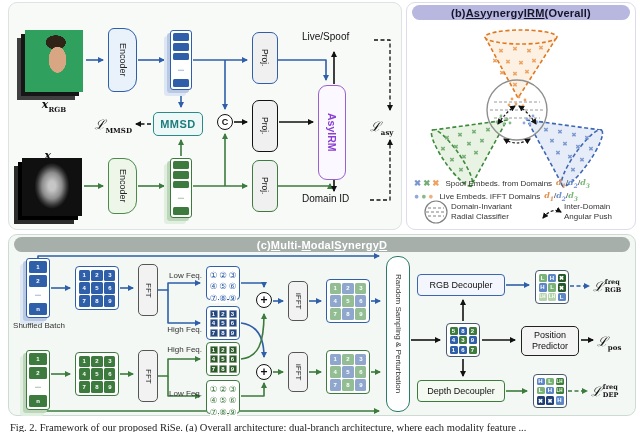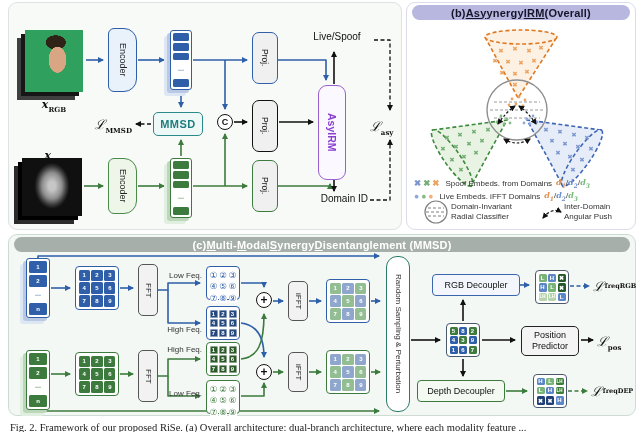--- a/index.html
+++ b/index.html
@@ -39,21 +39,21 @@
         border-radius:4px;background:#f3f7fd;font-size:9px;color:#111;}
   .decg{display:flex;align-items:center;justify-content:center;border:1.6px solid #3d7a3d;
         border-radius:4px;background:#f4faf2;font-size:9px;color:#111;}
   .ppred{display:flex;align-items:center;justify-content:center;text-align:center;border:1.6px solid #222;
          border-radius:5px;background:#f4f4f4;font-size:9px;color:#111;line-height:1.2;}
   .txt{color:#111;}
   .small{font-size:8px;color:#333;}
   .math{font-family:"DejaVu Serif","Liberation Serif",serif;font-style:italic;color:#111;}
   .lsym{font-size:13px;}
   .lsub{font-size:7px;font-style:normal;font-weight:bold;}
-  .stackss{display:inline-flex;flex-direction:row;font-size:6.5px;line-height:1.1;font-style:normal;
+  .stackss{display:inline-flex;flex-direction:column;font-size:6.5px;line-height:1.1;font-style:normal;
            font-weight:bold;vertical-align:middle;margin-left:1px;}
   .xsym{font-size:11px;font-weight:bold;}
   .xsub{font-size:7px;font-style:normal;font-weight:bold;}
   .grid{display:grid;gap:1.5px;padding:2.5px;background:#fff;border:1.6px solid #2e5fa8;border-radius:4px;z-index:10;position:absolute;box-sizing:border-box;}
   .gb{border-color:#2e5fa8;} .gg{border-color:#3d7a3d;} .gk{border-color:#49586b;}
   .cell{display:flex;align-items:center;justify-content:center;color:#fff;font-size:6px;font-weight:bold;border-radius:1.5px;}
   .c-b{background:#2e5fa8;} .c-g{background:#3d7a3d;}
   .c-db{background:#24487e;box-shadow:inset 0 0 0 1px rgba(255,255,255,.45);}
   .c-dg{background:#2b5a28;box-shadow:inset 0 0 0 1px rgba(255,255,255,.45);}
   .c-cb{background:#fff;color:#2e5fa8;font-size:8.5px;font-weight:normal;}
@@ -283,21 +283,21 @@
   <div class="stk stk-b" style="left: 170px; top: 30px; width: 22px; height: 60px; display: grid; grid-template-columns: repeat(1, 1fr);">
       <div class="cell c-b"></div>
       <div class="cell c-b"></div>
       <div class="cell c-b"></div>
       <div class="cell c-dots-b">⋯</div>
       <div class="cell c-b"></div>
     </div>
   <div class="abs cbox pb" style="left:252px;top:32px;width:26px;height:52px;">
       <span class="vt proj">Proj.</span>
     </div>
-  <div class="abs txt" style="left:302px;top:31px;width:70px;height:16px;font-size:10px;text-align:center;">Live/Spoof</div>
+  <div class="abs txt" style="left:302px;top:31px;width:70px;height:16px;font-size:10px;text-align:left;">Live/Spoof</div>
 
   <div class="abs math" style="left:86px;top:114px;width:46px;height:18px;text-align:right;">
     <span class="lsym">ℒ</span><sub class="lsub">MMSD</sub>
   </div>
   <div class="abs mmsdbox" style="left:153px;top:112px;width:50px;height:24px;">MMSD</div>
   <div class="abs circ" style="left:217px;top:114px;width:16px;height:16px;">C</div>
   <div class="abs cbox pk" style="left:252px;top:100px;width:26px;height:52px;">
       <span class="vt proj">Proj.</span>
     </div>
   <div class="abs asy" style="left:318px;top:85px;width:28px;height:95px;">
@@ -317,21 +317,21 @@
   <div class="stk stk-g" style="left: 170px; top: 158px; width: 22px; height: 60px; display: grid; grid-template-columns: repeat(1, 1fr);">
       <div class="cell c-g"></div>
       <div class="cell c-g"></div>
       <div class="cell c-g"></div>
       <div class="cell c-dots-g">⋯</div>
       <div class="cell c-g"></div>
     </div>
   <div class="abs cbox pg" style="left:252px;top:160px;width:26px;height:52px;">
       <span class="vt proj">Proj.</span>
     </div>
-  <div class="abs txt" style="left:302px;top:193px;width:66px;height:15px;font-size:10px;text-align:right;">Domain ID</div>
+  <div class="abs txt" style="left:302px;top:193px;width:66px;height:15px;font-size:10px;text-align:left;">Domain ID</div>
 
   <div class="abs hdr hdr-b" style="left:412px;top:5px;width:218px;height:15px;">
       <span>(b) </span>
       <span class="u">Asy</span>
       <span>ynergy </span>
       <span class="u">IRM</span>
       <span> (Overall)</span>
     </div>
 
   <div class="abs legrow" style="left:414px;top:177px;width:220px;height:12px;">
@@ -351,35 +351,35 @@
 
   <div class="abs hdr hdr-c" style="left:14px;top:237px;width:616px;height:15px;">
       <span>(c) </span>
       <span class="u">M</span>
       <span>ulti-</span>
       <span class="u">M</span>
       <span>odal </span>
       <span class="u">S</span>
       <span>ynergy </span>
       <span class="u">D</span>
-      <span>isentanglement (MMSD)</span>
     </div>
 
   <div class="stk stk-b" style="left: 26px; top: 258px; width: 24px; height: 60px; display: grid; grid-template-columns: repeat(1, 1fr);">
       <div class="cell c-b">1</div>
       <div class="cell c-b">2</div>
       <div class="cell c-dots-b">⋯</div>
       <div class="cell c-b">n</div>
     </div>
   <div class="stk stk-g" style="left: 26px; top: 350px; width: 24px; height: 60px; display: grid; grid-template-columns: repeat(1, 1fr);">
       <div class="cell c-g">1</div>
       <div class="cell c-g">2</div>
       <div class="cell c-dots-g">⋯</div>
       <div class="cell c-g">n</div>
     </div>
+  <div class="abs small" style="left:8px;top:321px;width:62px;height:26px;text-align:center;line-height:1.3;">Shuffled Batch</div>
 
   <div class="grid gb" style="left: 75px; top: 266px; width: 44px; height: 44px; display: grid; grid-template-columns: repeat(3, 1fr);">
       <div class="cell c-b">1</div>
       <div class="cell c-b">2</div>
       <div class="cell c-b">3</div>
       <div class="cell c-b">4</div>
       <div class="cell c-b">5</div>
       <div class="cell c-b">6</div>
       <div class="cell c-b">7</div>
       <div class="cell c-b">8</div>
@@ -484,21 +484,21 @@
       <div class="cell c-mg">6</div>
       <div class="cell c-mb">7</div>
       <div class="cell c-mg">8</div>
       <div class="cell c-mb">9</div>
     </div>
 
   <div class="abs rsbox" style="left:386px;top:256px;width:24px;height:156px;">
       <span class="vt">Random Sampling &amp; Perturbation</span>
     </div>
 
-  <div class="abs decb" style="left:417px;top:274px;width:88px;height:22px;margin-left:15px;">RGB Decoupler</div>
+  <div class="abs decb" style="left:417px;top:274px;width:88px;height:22px;">RGB Decoupler</div>
   <div class="grid gk" style="left: 446px; top: 323px; width: 34px; height: 34px; display: grid; grid-template-columns: repeat(3, 1fr);">
       <div class="cell c-g">5</div>
       <div class="cell c-b">8</div>
       <div class="cell c-g">2</div>
       <div class="cell c-b">4</div>
       <div class="cell c-g">3</div>
       <div class="cell c-b">9</div>
       <div class="cell c-b">1</div>
       <div class="cell c-b">6</div>
       <div class="cell c-g">7</div>

